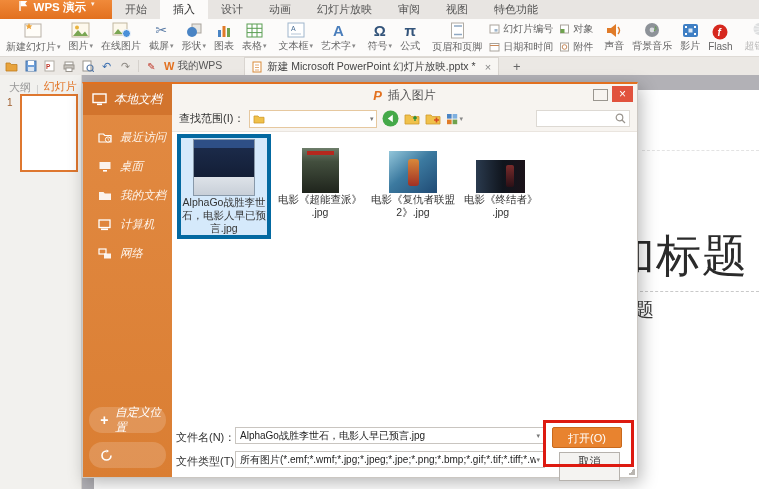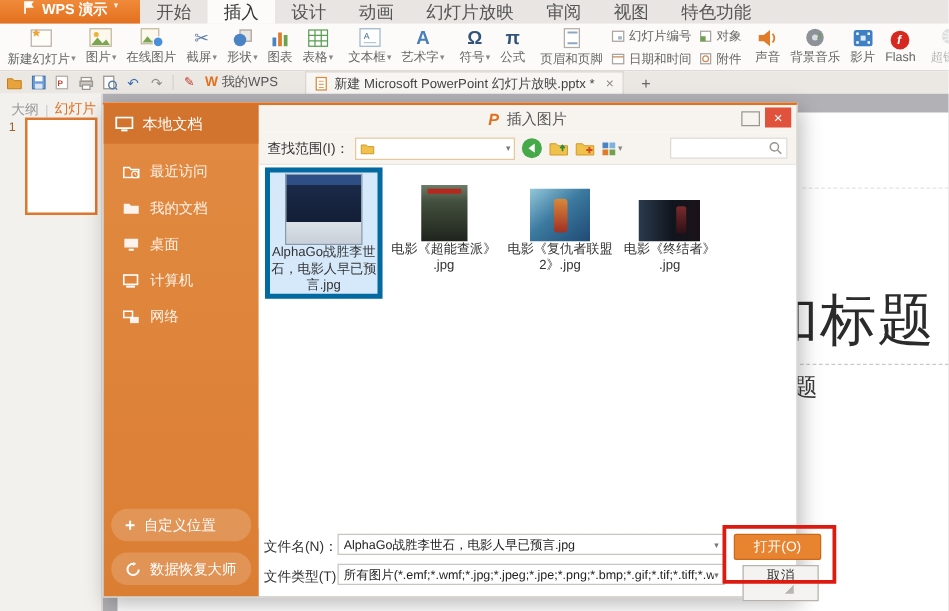--- a/index.html
+++ b/index.html
@@ -6,21 +6,21 @@
   body{width:759px;height:489px;position:relative;overflow:hidden;background:#fff;
        font-family:"Liberation Sans","DejaVu Sans",sans-serif;font-size:11px;color:#444;}
   .abs{position:absolute;}
   svg{display:block;}
 
   
   #titlebar{left:0;top:0;width:759px;height:19px;background:#e8e5e2;display:flex;align-items:stretch;}
   .wps-menu{width:112px;background:linear-gradient(#f08a3a,#e2701f);color:#fff;display:flex;align-items:flex-start;
             justify-content:center;gap:5px;font-weight:bold;font-size:11.5px;cursor:pointer;}
   .menu-caret{font-size:7px;opacity:.9;}
-  .app-tab{padding:0 13px;display:flex;align-items:center;font-size:14px;color:#555;cursor:pointer;}
+  .app-tab{padding:0 13px;display:flex;align-items:center;font-size:11px;color:#555;cursor:pointer;}
   .app-tab.active{background:#fcfbfa;color:#333;}
 
   
   #ribbon{left:0;top:19px;width:759px;height:38px;background:#fcfbfa;border-bottom:1px solid #dedad5;
           display:flex;align-items:stretch;padding:0 2px;box-sizing:border-box;}
   .rb{display:flex;flex-direction:column;align-items:center;justify-content:center;gap:1px;padding:1px 4px;cursor:pointer;}
   .rb .lbl{font-size:10px;color:#666;white-space:nowrap;display:flex;align-items:center;gap:1px;}
   .car{font-size:7px;color:#888;}
   .rdiv{width:1px;background:#e7e3de;margin:4px 2px;}
   .rsmallcol{display:flex;flex-direction:column;justify-content:center;gap:4px;padding:0 3px;}
@@ -54,21 +54,21 @@
   #canvas{left:94px;top:90px;width:665px;height:399px;background:#fff;}
   .ph-top{left:642px;top:150px;width:117px;border-top:1px dashed #e3e3e3;}
   .slide-title-frag{left:610px;top:226px;font-family:"Liberation Serif","DejaVu Serif",serif;
                     font-size:45px;color:#2b2b2b;letter-spacing:1px;white-space:nowrap;}
   .ph-mid{left:640px;top:291px;width:119px;border-top:1px dashed #c9c9c9;}
   .slide-sub-frag{left:635px;top:297px;font-family:"Liberation Serif","DejaVu Serif",serif;font-size:19px;color:#3a3a3a;}
 
   
   #dialog{left:82px;top:82px;width:556px;height:396px;background:#fff;border:1px solid #cbc7c2;
           border-top:2px solid #e2701f;box-shadow:3px 5px 16px rgba(0,0,0,.28);display:flex;box-sizing:border-box;}
-  .dlg-sidebar{width:124px;background:linear-gradient(180deg,#e28a42,#da7e33);display:flex;flex-direction:column;color:#fff;}
+  .dlg-sidebar{width:89px;background:linear-gradient(180deg,#e28a42,#da7e33);display:flex;flex-direction:column;color:#fff;font-style:italic;}
   .sb-header{height:31px;background:#d2742d;display:flex;align-items:center;gap:7px;padding-left:9px;font-size:12px;flex:none;cursor:pointer;}
   .sb-item{height:29px;display:flex;align-items:center;gap:8px;padding-left:15px;font-size:11.5px;color:#fdf3e9;flex:none;cursor:pointer;}
   .sb-spacer{flex:1;}
   .sb-btn{height:26px;margin:0 6px 9px;background:rgba(255,255,255,.17);border-radius:13px;display:flex;
           align-items:center;gap:7px;padding-left:11px;font-size:11.5px;flex:none;cursor:pointer;}
   .plus-glyph{font-size:14px;font-weight:bold;line-height:14px;}
 
   .dlg-right{flex:1;display:flex;flex-direction:column;position:relative;}
   .dlg-titlebar{height:22px;background:#f7f4f0;display:flex;align-items:center;justify-content:center;gap:6px;
                 font-size:12px;color:#555;flex:none;position:relative;}
@@ -449,30 +449,30 @@
     <div class="sb-item">
       <svg width="14" height="11">
           <path d="M1 2 h4.5 l1.3 1.5 H13 V10 H1z" fill="none" stroke="#fff" stroke-width="1.2"></path>
           <circle cx="10" cy="7.5" r="2.6" fill="#dd8236" stroke="#fff"></circle>
           <path d="M10 6.2 v1.4 l1 .6" stroke="#fff" fill="none" stroke-width=".8"></path>
         </svg>
       <span>最近访问</span>
     </div>
     <div class="sb-item">
       <svg width="14" height="11">
-          <path d="M1 2 h4.5 l1.3 1.5 H13 V10 H1z" fill="#fff" opacity=".9"></path>
-        </svg>
-      <span>我的文档</span>
+          <rect x="1.5" y="1" width="11" height="7" fill="#fff" opacity=".9"></rect>
+          <rect x="5" y="9" width="4" height="1.6" fill="#fff"></rect>
+        </svg>
+      <span>桌面</span>
     </div>
     <div class="sb-item">
       <svg width="14" height="11">
-          <rect x="1.5" y="1" width="11" height="7" fill="#fff" opacity=".9"></rect>
-          <rect x="5" y="9" width="4" height="1.6" fill="#fff"></rect>
-        </svg>
-      <span>桌面</span>
+          <path d="M1 2 h4.5 l1.3 1.5 H13 V10 H1z" fill="#fff" opacity=".9"></path>
+        </svg>
+      <span>我的文档</span>
     </div>
     <div class="sb-item">
       <svg width="14" height="12">
           <rect x="1" y="1" width="11" height="7.5" fill="none" stroke="#fff" stroke-width="1.3"></rect>
           <rect x="3" y="9.5" width="7" height="1.6" fill="#fff"></rect>
         </svg>
       <span>计算机</span>
     </div>
     <div class="sb-item">
       <svg width="14" height="12">
@@ -484,21 +484,20 @@
     <div class="sb-spacer"></div>
     <div class="sb-btn">
       <span class="plus-glyph">+</span>
       <span>自定义位置</span>
     </div>
     <div class="sb-btn">
       <svg width="13" height="13">
           <path d="M11 6.5 A4.5 4.5 0 1 1 6.5 2" fill="none" stroke="#fff" stroke-width="1.6"></path>
           <path d="M6.5 0.5 L9 2 L6.5 3.8z" fill="#fff"></path>
         </svg>
-      <span>数据恢复大师</span>
     </div>
   </div>
 
   <div class="dlg-right">
     <div class="dlg-titlebar">
       <span class="dlg-logo">P</span>
       <span>插入图片</span>
       <span class="win-max"></span>
       <span class="win-close">×</span>
     </div>

